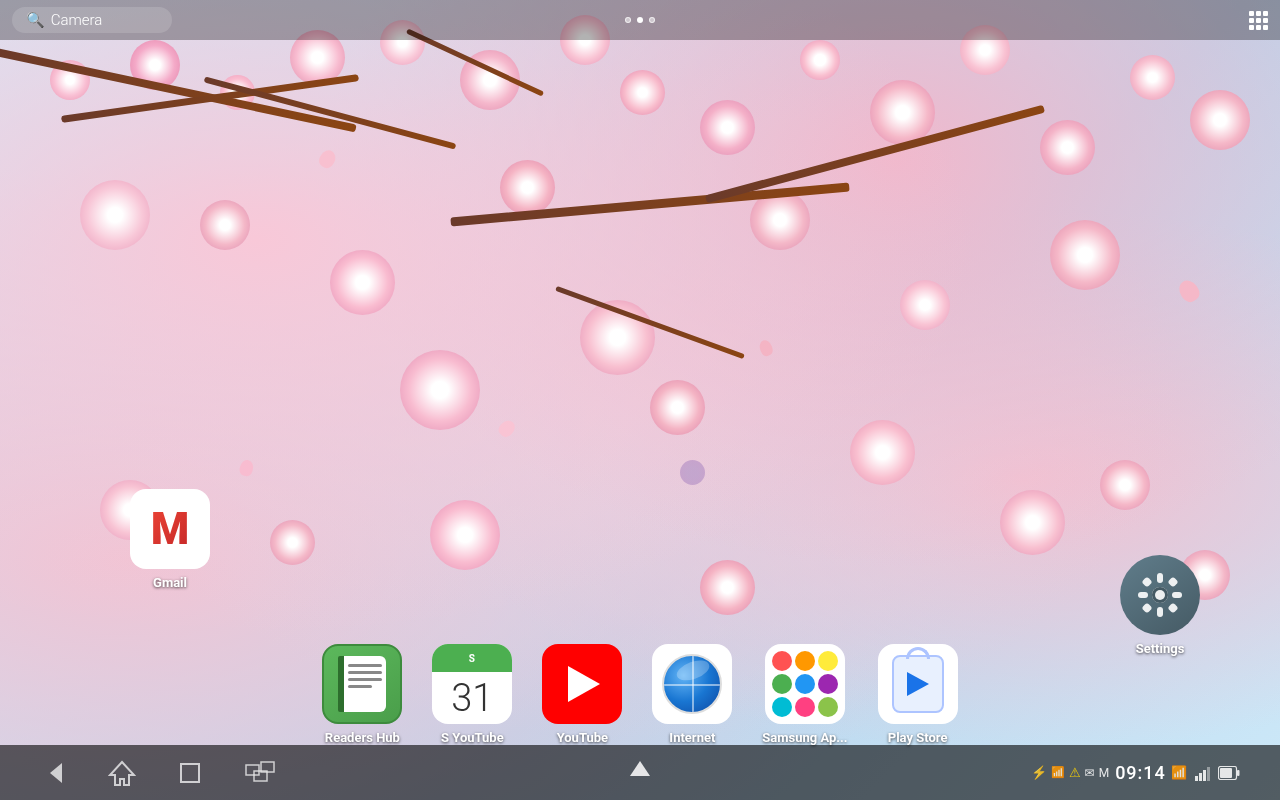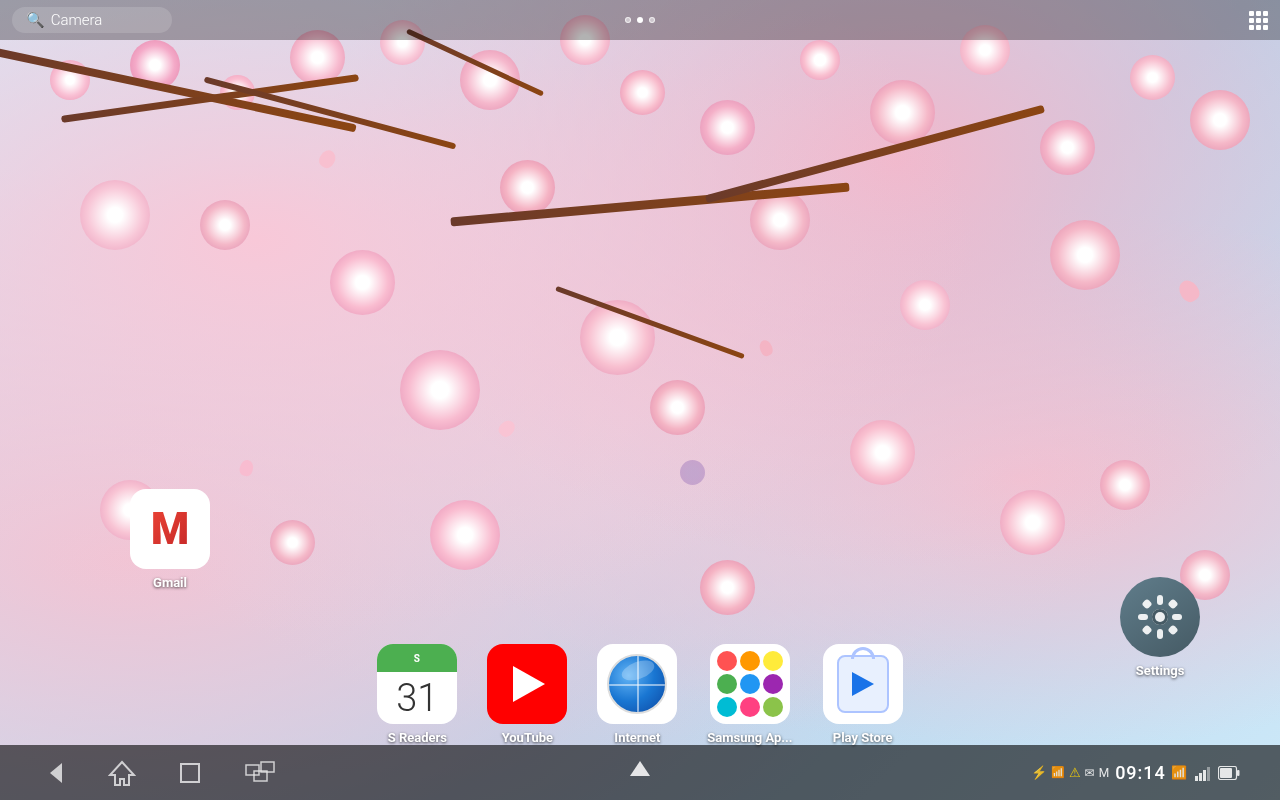--- a/index.html
+++ b/index.html
@@ -381,21 +381,21 @@
     .settings-icon {
       background: linear-gradient(145deg, #607D8B, #455A64);
       border-radius: 50% !important;
       width: 80px;
       height: 80px;
     }
 
     
     .settings-app {
       position: absolute;
-      bottom: 122px;
+      bottom: 144px;
       right: 80px;
       display: flex;
       flex-direction: column;
       align-items: center;
       gap: 6px;
       cursor: pointer;
       z-index: 100;
     }
 
     .gmail-app {
@@ -606,31 +606,44 @@
       <circle cx="24" cy="24" r="8" fill="#455A64"></circle>
       <circle cx="24" cy="24" r="5" fill="white" opacity="0.9"></circle>
     </svg>
   </div>
   <span class="app-label">Settings</span>
 </div>
 
 <div class="dock-area">
   <div class="app-row">
 
+    <div class="app-icon">
+      <div class="app-icon-img readers-hub-icon">
+        <div class="readers-book">
+          <div class="readers-lines">
+            <div class="reader-line"></div>
+            <div class="reader-line"></div>
+            <div class="reader-line"></div>
+            <div class="reader-line" style="width:70%"></div>
+          </div>
+        </div>
+      </div>
+      <span class="app-label">Readers Hub</span>
+    </div>
 
     <div class="app-icon">
       <div class="splanner-app-icon">
         <div class="cal-header">
           <span class="cal-header-text">S</span>
         </div>
         <div class="cal-body">
           <span class="cal-number">31</span>
         </div>
       </div>
-      <span class="app-label">S Readers</span>
+      <span class="app-label">S YouTube</span>
     </div>
 
 
     <div class="app-icon">
       <div class="app-icon-img youtube-icon">
         <div class="yt-play"></div>
       </div>
       <span class="app-label">YouTube</span>
     </div>
 

